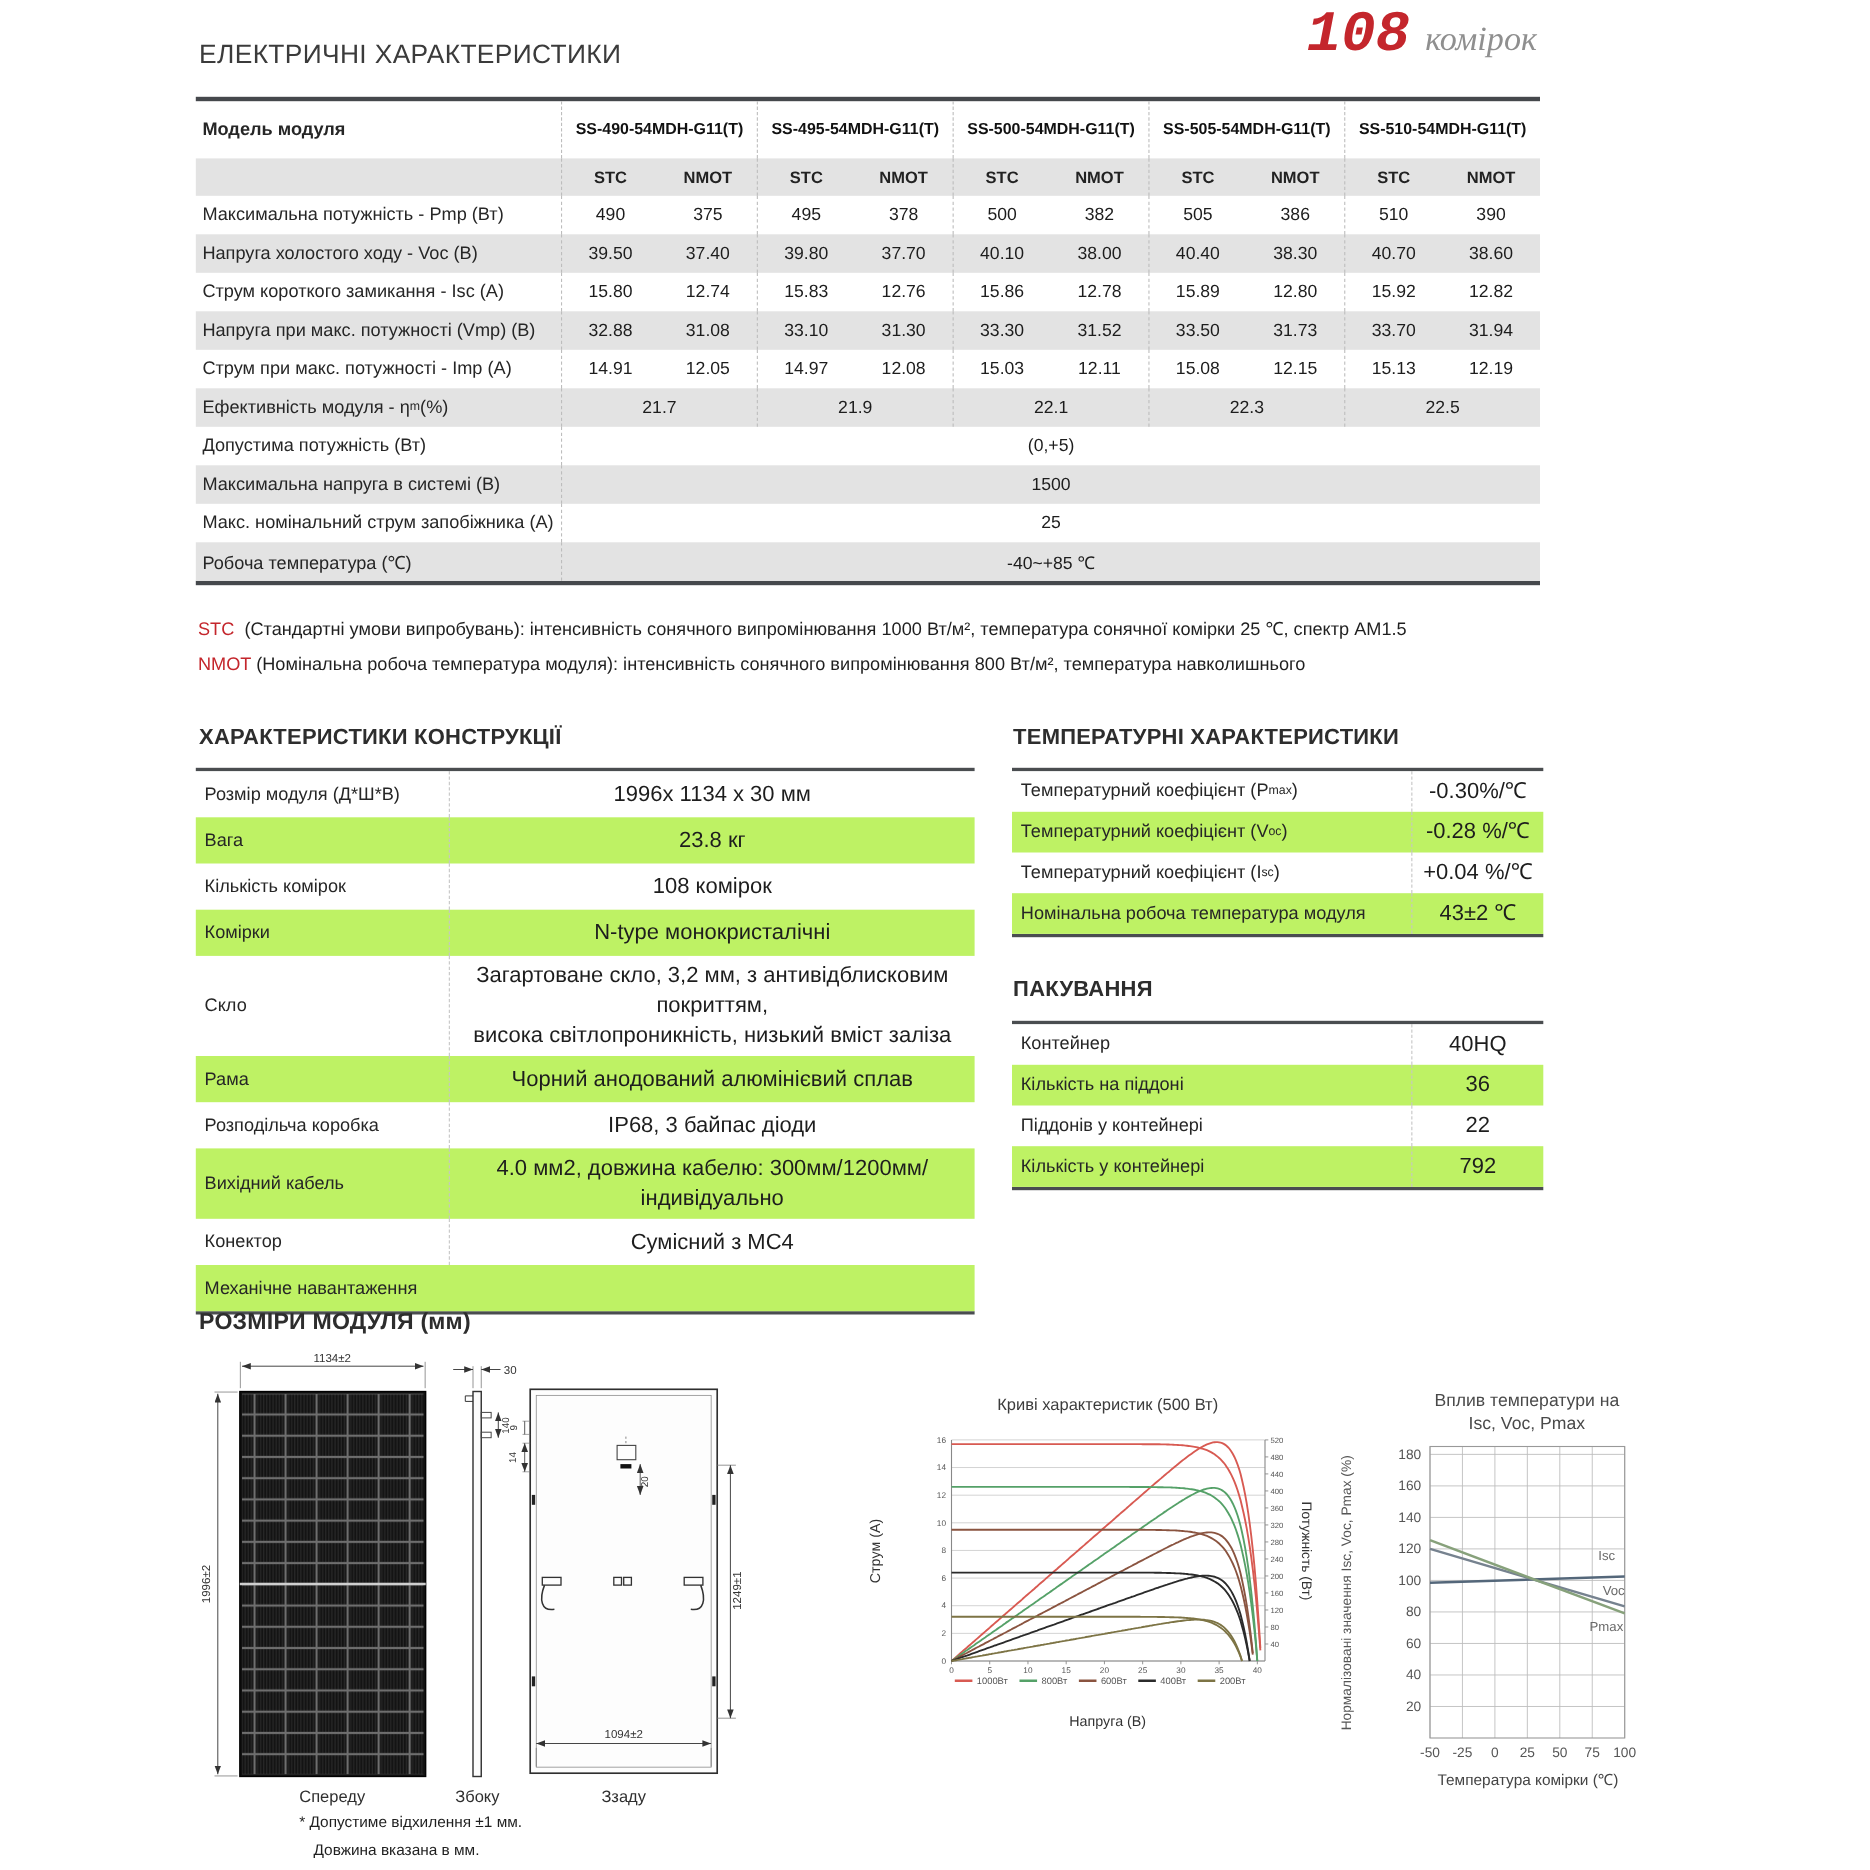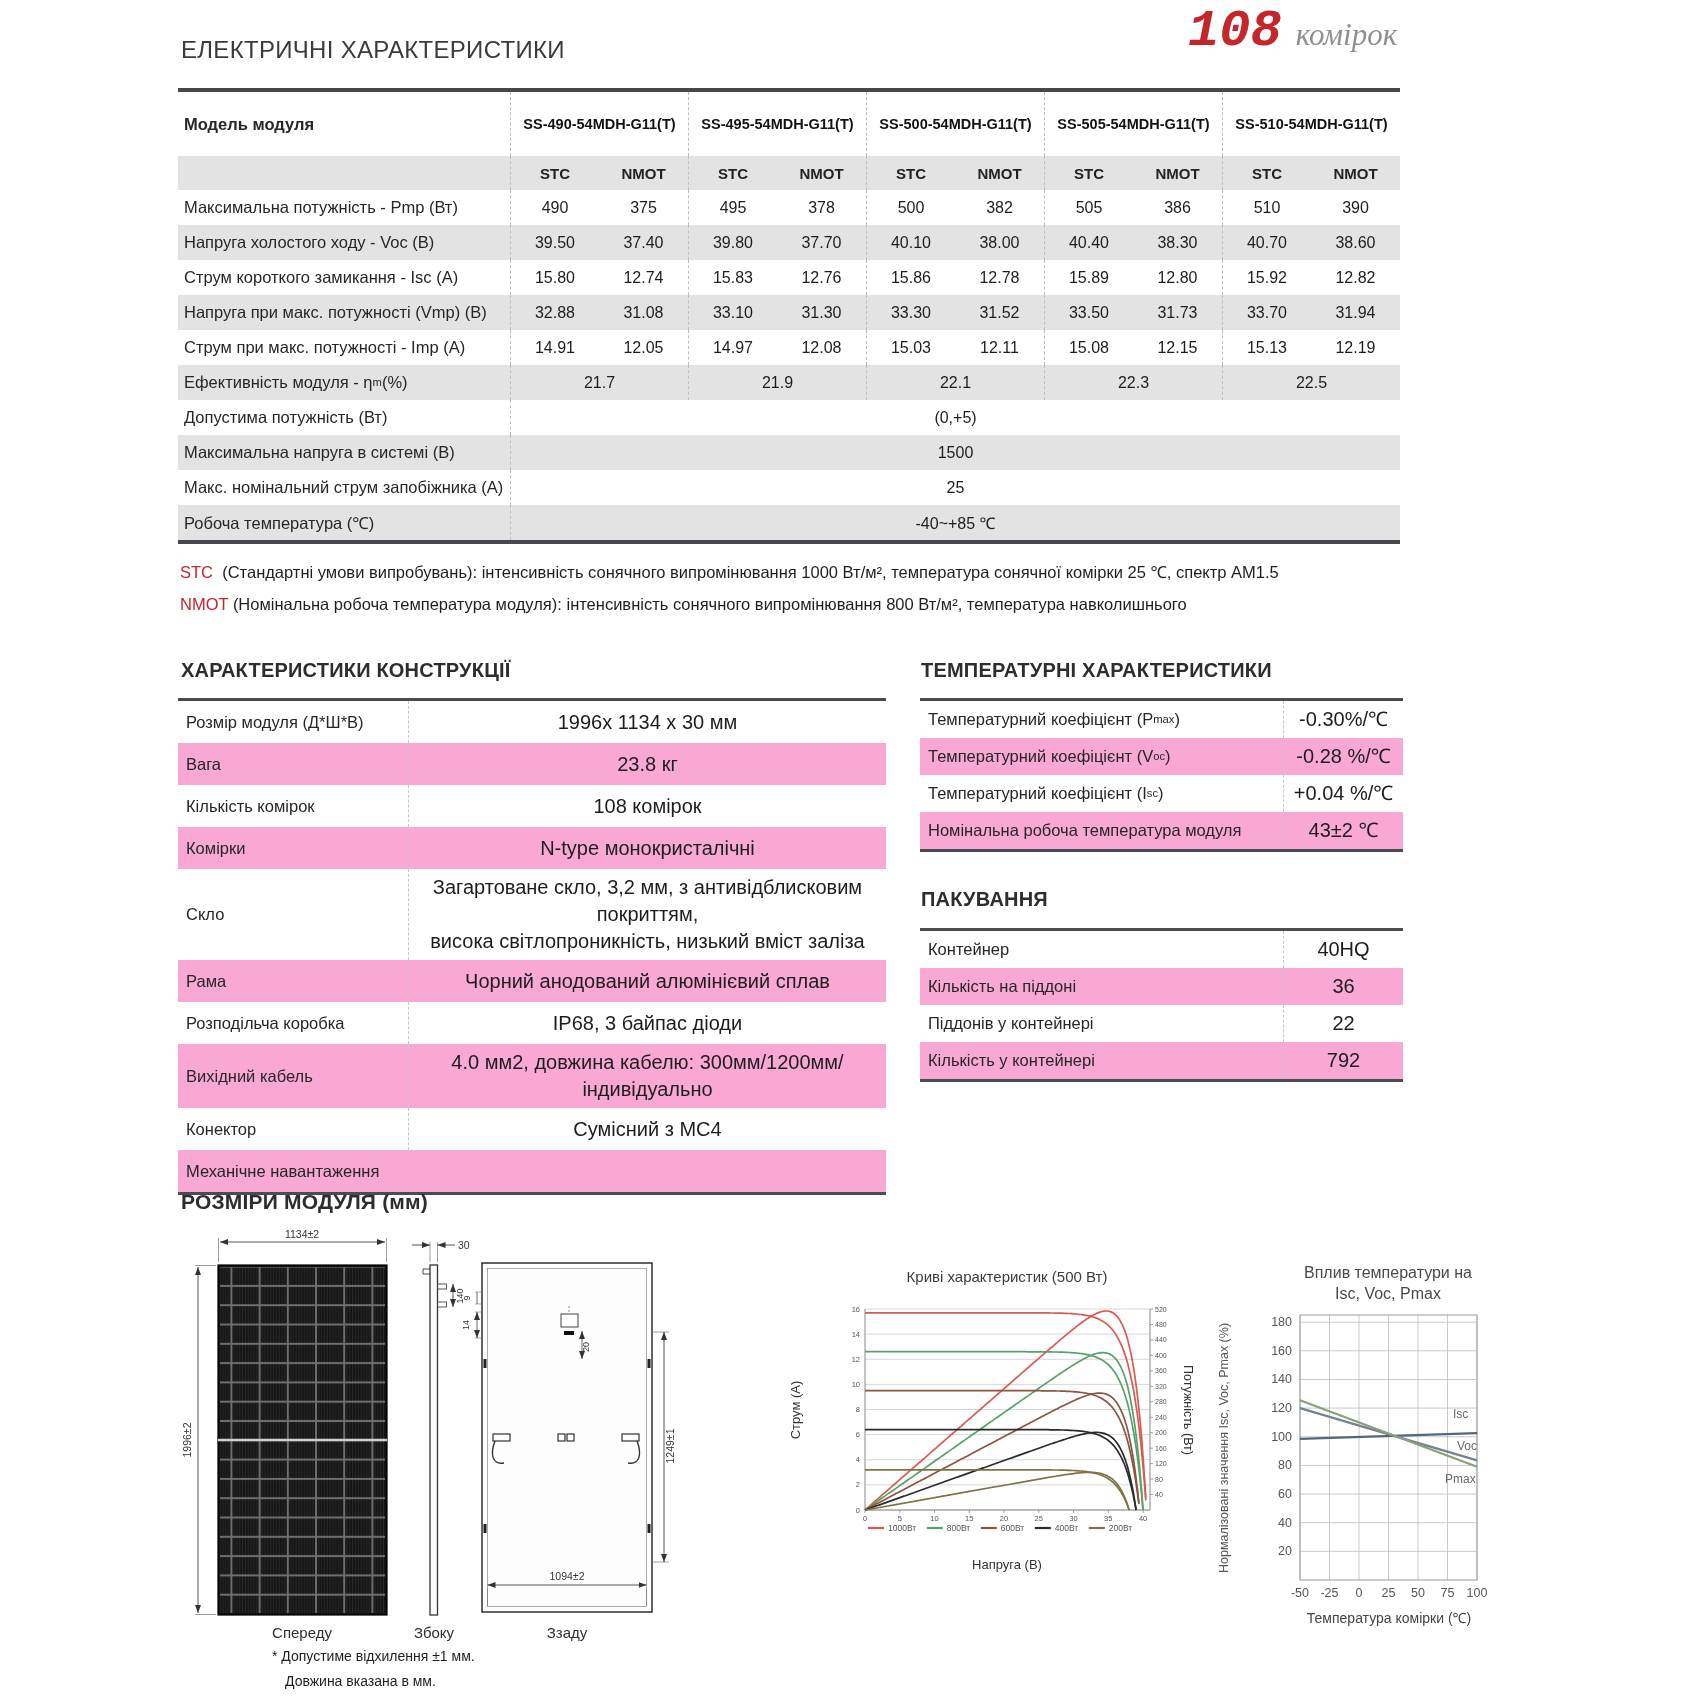--- a/index.html
+++ b/index.html
@@ -9,21 +9,21 @@
 
   
   #hdr-title{position:absolute;left:181px;top:36px;font-size:24px;font-weight:normal;color:#3b3b3b;letter-spacing:.3px}
   #logo{position:absolute;left:1188px;top:2px;white-space:nowrap}
   #logo .num{font-family:Liberation Mono, monospace;font-style:italic;font-weight:bold;font-size:52px;color:#c4262c}
   #logo .txt{font-family:"Liberation Serif",serif;font-style:italic;font-size:31px;color:#8f8f8f;margin-left:14px}
 
   
   #elec{position:absolute;left:178px;top:88px;width:1222px;border-top:4px solid #45484c;border-bottom:4px solid #45484c}
   .erow{display:grid;grid-template-columns:332px repeat(10,89px)}
-  .model-row{height:64px}
+  .model-row{height:52px}
   .sub-row{height:34px}
   .val-row{height:35px}
   .shade{background:#e3e3e3}
   .cell{display:flex;align-items:center;justify-content:center;font-size:16px;color:#1d1d1d}
   .cell.lab{justify-content:flex-start;padding-left:6px;font-size:16.5px;color:#262626}
   .mod-lab{font-weight:bold;font-size:17px}
   .mname{font-weight:bold;font-size:14.5px;color:#111}
   .subh{font-weight:bold;font-size:15px;color:#222}
   .span2{grid-column:span 2}
   .span10{grid-column:span 10}
@@ -36,21 +36,21 @@
   
   .sec-title{position:absolute;font-size:20px;font-weight:bold;color:#2d2d2d;letter-spacing:.2px}
   #constr-title{left:181px;top:659px}
   #temp-title{left:921px;top:659px}
   #pack-title{left:921px;top:888px}
   #dims-title{left:181px;top:1190px;font-size:21px}
 
   
   .kvtable{position:absolute;border-top:3px solid #4a4d50;border-bottom:3px solid #4a4d50}
   .kvrow{display:grid}
-  .kvrow.shade{background:#f9a8d4}
+  .kvrow.shade{background:#bef264}
   .kvlab{display:flex;align-items:center;padding-left:8px;font-size:16.5px;color:#262626}
   .kvval{display:flex;flex-direction:column;align-items:center;justify-content:center;text-align:center;font-size:20px;color:#1d1d1d;border-left:1px dashed #c6c6c6;padding:5px 4px;line-height:1.35}
   #constr-table{left:178px;top:698px;width:708px}
   #constr-table .kvrow{grid-template-columns:230px 1fr;min-height:42px}
   #temp-table{left:920px;top:698px;width:483px}
   #temp-table .kvrow{grid-template-columns:363px 1fr;min-height:37px}
   #pack-table{left:920px;top:928px;width:483px}
   #pack-table .kvrow{grid-template-columns:363px 1fr;min-height:37px}
 
   

